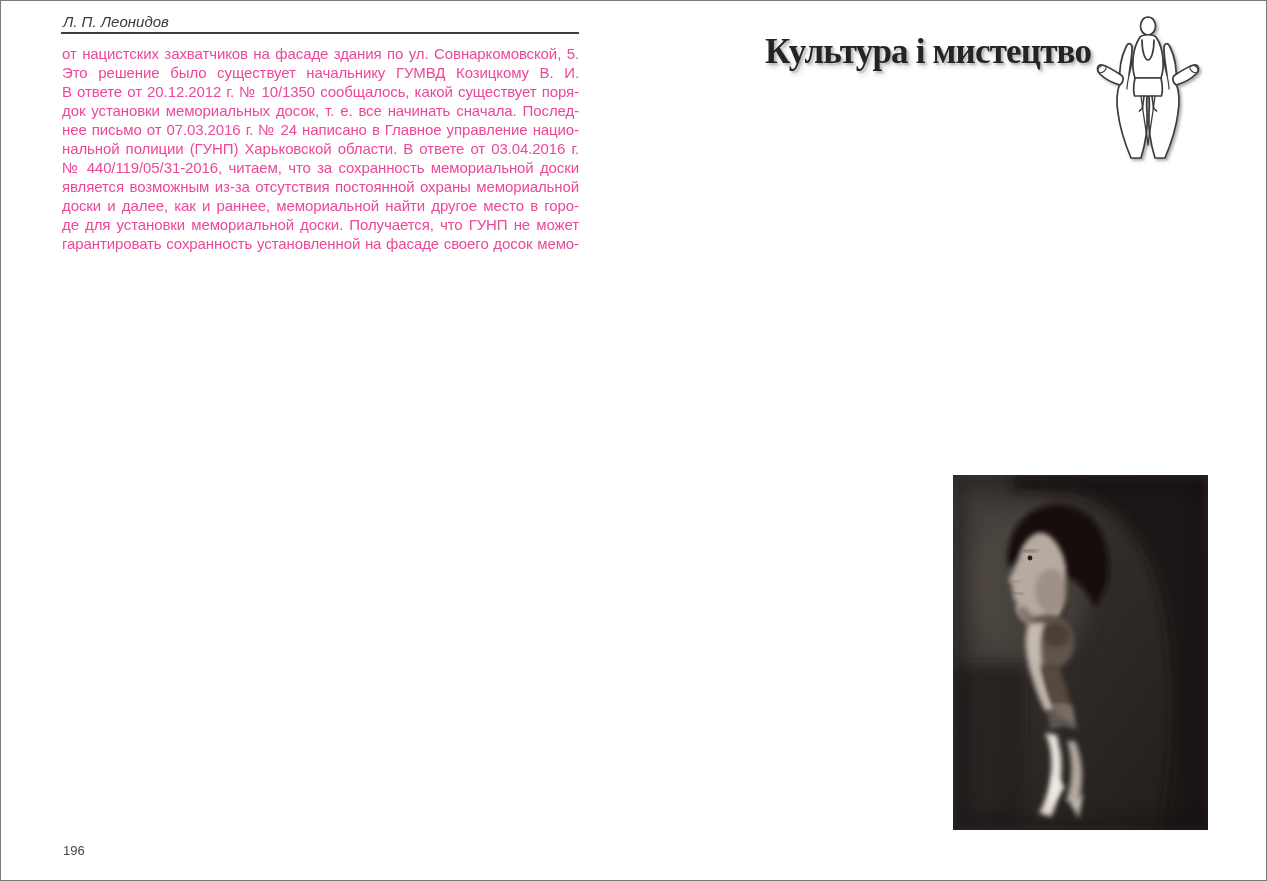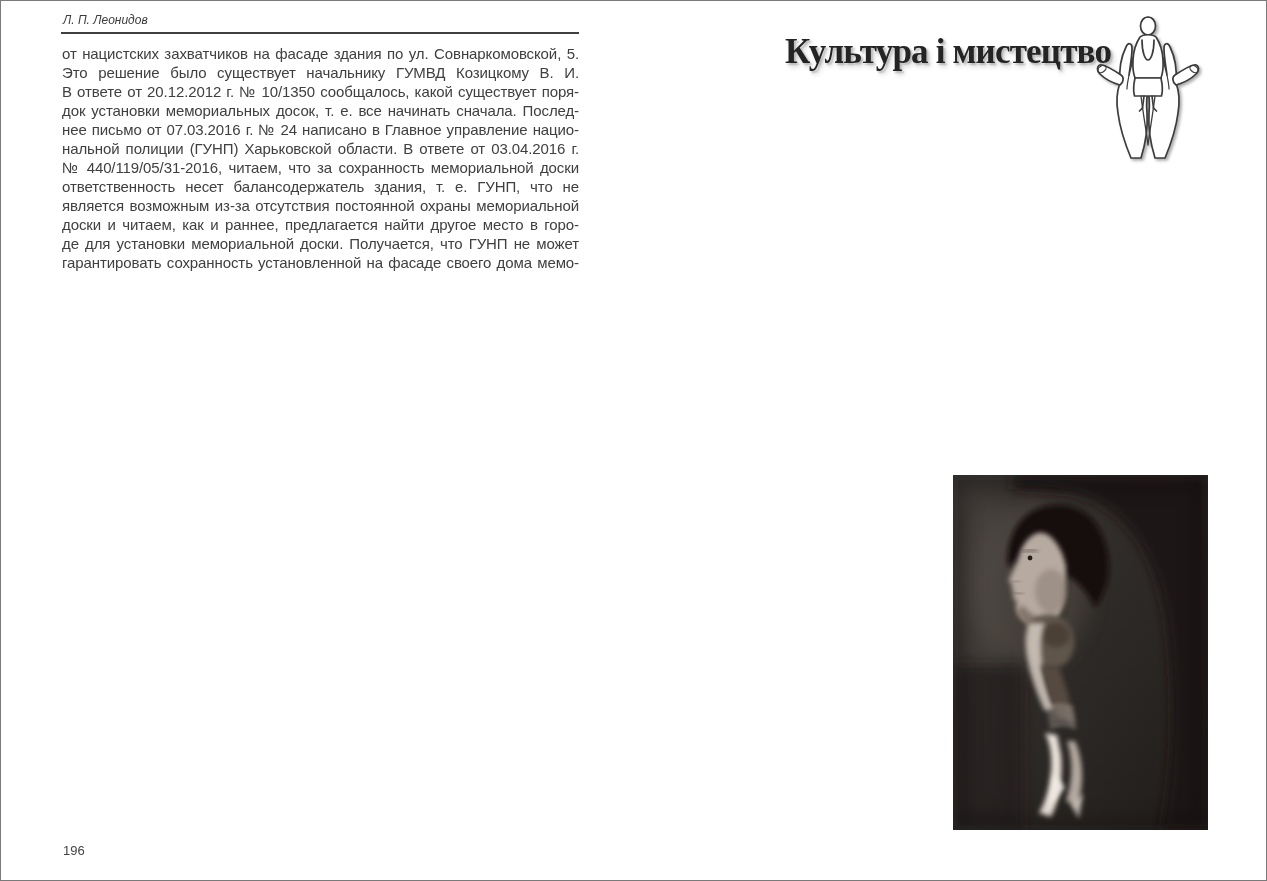--- a/index.html
+++ b/index.html
@@ -11,42 +11,42 @@
     border: 1px solid #7a7a7a;
     box-sizing: border-box;
     overflow: hidden;
     font-family: "Liberation Sans", sans-serif;
   }
 
   
   .running-header {
     position: absolute;
     left: 62px; top: 12px;
-    font-size: 12px;
+    font-size: 15px;
     font-style: italic;
     color: #3c3c3c;
     white-space: nowrap;
   }
   .header-rule {
     position: absolute;
     left: 60px; top: 31px;
     width: 518px; height: 1.5px;
     background: #3f3f3f;
   }
   .body-paragraph {
     position: absolute;
     left: 61px; top: 43px;
     width: 517px;
   }
   .pline {
     height: 19px;
     line-height: 19px;
     font-size: 15px;
     letter-spacing: -0.1px;
-    color: #404040;
+    color: #ec4899;
     text-align: justify;
     text-align-last: justify;
     white-space: nowrap;
   }
   .pline.last { text-align-last: left; }
   .page-number {
     position: absolute;
     left: 62px; top: 842px;
     font-size: 13px;
     color: #444444;
@@ -56,21 +56,20 @@
   .section-title {
     position: absolute;
     left: 764px; top: 31px;
     font-family: "Liberation Serif", serif;
     font-weight: bold;
     font-size: 35px;
     letter-spacing: -0.8px;
     color: #242424;
     white-space: nowrap;
     text-shadow: 2px 2px 2px #b9b9b9, 3px 4px 5px #d6d6d6;
-    margin-left: 20px;
   }
   .emblem {
     position: absolute;
     left: 1084px; top: 8px;
     width: 126px; height: 150px;
     filter: drop-shadow(2px 2px 1.5px rgba(150,150,150,0.8));
   }
   .emblem svg { width: 100%; height: 100%; display: block; }
   .photo {
     position: absolute;
@@ -90,25 +89,24 @@
     <div class="running-header">Л. П. Леонидов</div>
     <div class="header-rule"></div>
     <div class="body-paragraph">
         <div class="pline">от нацистских захватчиков на фасаде здания по ул. Совнаркомовской, 5.</div>
         <div class="pline">Это решение было существует начальнику ГУМВД Козицкому В. И.</div>
         <div class="pline">В ответе от 20.12.2012 г. № 10/1350 сообщалось, какой существует поря-</div>
         <div class="pline">док установки мемориальных досок, т. е. все начинать сначала. Послед-</div>
         <div class="pline">нее письмо от 07.03.2016 г. № 24 написано в Главное управление нацио-</div>
         <div class="pline">нальной полиции (ГУНП) Харьковской области. В ответе от 03.04.2016 г.</div>
         <div class="pline">№ 440/119/05/31-2016, читаем, что за сохранность мемориальной доски</div>
-        <div class="pline">ответственность несет балансодержатель здания, т. е. ГУНП, что не</div>
         <div class="pline">является возможным из-за отсутствия постоянной охраны мемориальной</div>
-        <div class="pline">доски и читаем, как и раннее, предлагается найти другое место в горо-</div>
+        <div class="pline">доски и далее, как и раннее, мемориальной найти другое место в горо-</div>
         <div class="pline">де для установки мемориальной доски. Получается, что ГУНП не может</div>
-        <div class="pline">гарантировать сохранность установленной на фасаде своего дома мемо-</div>
+        <div class="pline">гарантировать сохранность установленной на фасаде своего досок мемо-</div>
       </div>
     <div class="page-number">196</div>
   </div>
 
   <div>
     <div class="section-title">Культура і мистецтво</div>
 
     <div class="emblem">
       <svg viewBox="0 0 126 150" preserveAspectRatio="xMidYMid meet" aria-hidden="true">
         <g stroke="#3c3c3c" stroke-width="1.7" fill="#ffffff" stroke-linejoin="round" stroke-linecap="round">

